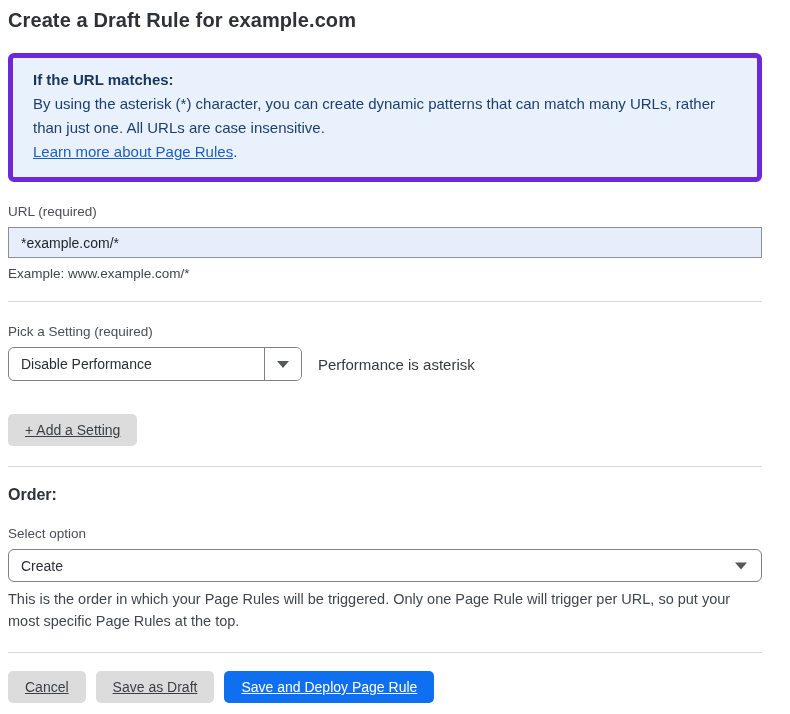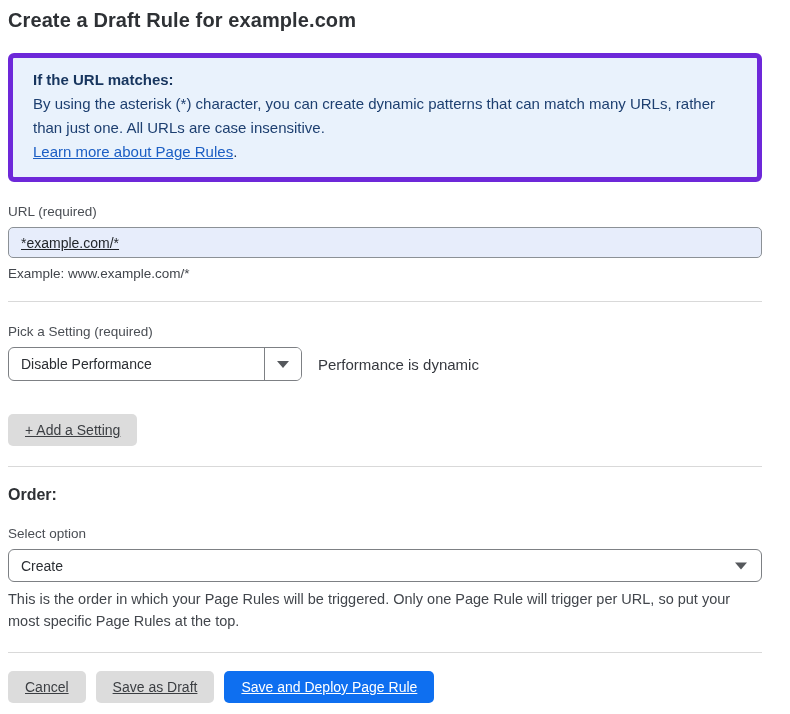--- a/index.html
+++ b/index.html
@@ -48,27 +48,26 @@
     margin-top: 22px;
   }
 
   .url-input {
     display: block;
     width: 100%;
     height: 31px;
     margin-top: 8px;
     background: #e7edfb;
     border: 1px solid #8c9196;
-    border-radius: 5px;
+    border-radius: 0;
     padding: 0 12px;
     font-family: "Liberation Sans", sans-serif;
     font-size: 14px;
     color: #1f2328;
     outline: none;
-    text-decoration: underline;
   }
 
   .helper-text {
     font-size: 13.5px;
     color: #42464c;
     margin-top: 8px;
   }
 
   .divider {
     border: none;
@@ -204,21 +203,21 @@
 
 
   <div class="field-label">Pick a Setting (required)</div>
   <div class="setting-row">
     <div class="setting-select">
       <div class="select-value">Disable Performance</div>
       <div class="select-arrow-btn">
         <span class="tri-down"></span>
       </div>
     </div>
-    <div class="status-text">Performance is dynamic</div>
+    <div class="status-text">Performance is asterisk</div>
   </div>
 
   <button class="btn btn-gray add-setting">+ Add a Setting</button>
 
   <hr class="divider">
 
   <div class="section-heading">Order:</div>
 
   <div class="field-label">Select option</div>
   <div class="order-select">

